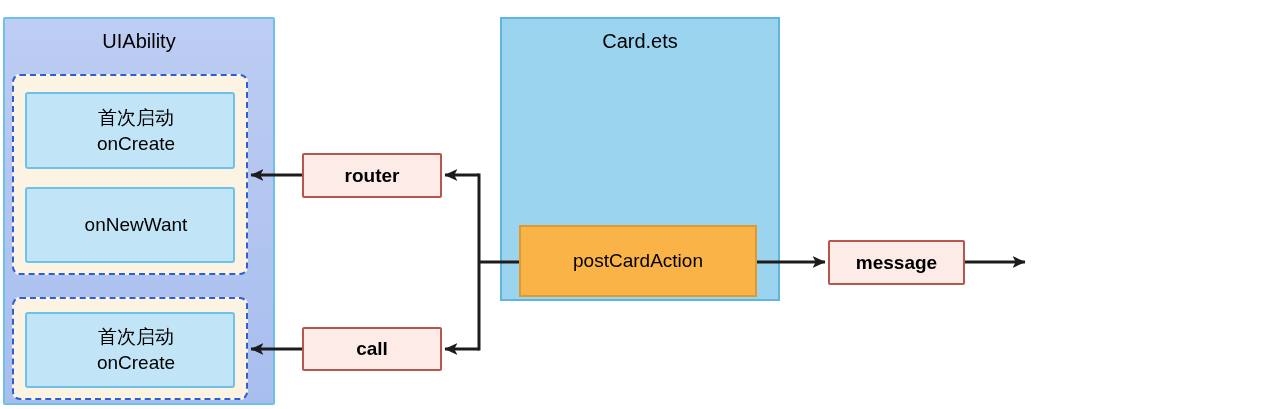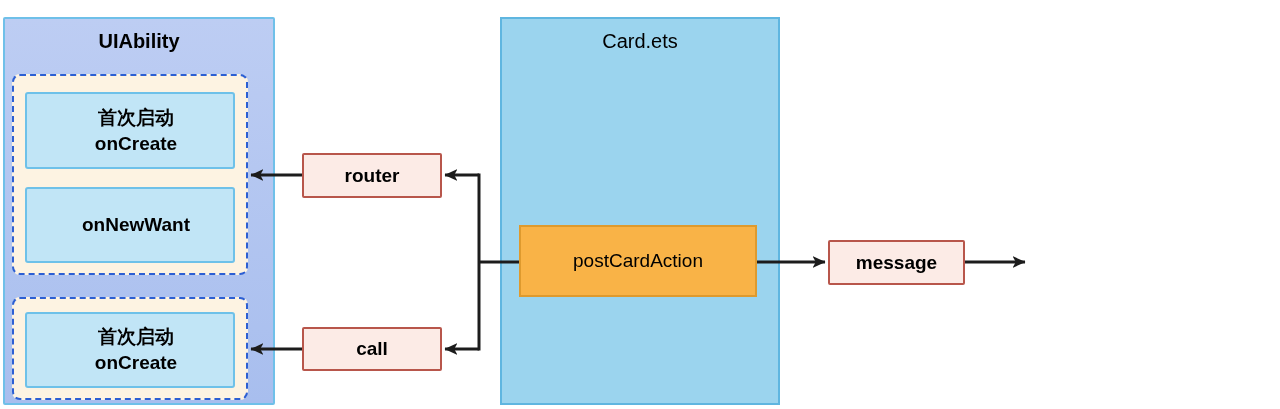--- a/index.html
+++ b/index.html
@@ -9,21 +9,20 @@
     overflow:hidden;
   }
   .box-title { text-align:center; padding-top:11px; font-size:20px; color:#000; }
 
   
   .uiability {
     position:absolute; left:3px; top:17px; width:272px; height:388px;
     background:linear-gradient(180deg, var(--uiability-fill-top,#bdcdf3), var(--uiability-fill-bottom,#a8beee));
     border:2px solid var(--uiability-border,#6fc0e9); border-radius:2px;
     box-sizing:border-box;
-    font-weight:bold;
   }
   .dashed-group {
     position:absolute; left:7px; width:236px;
     background:var(--dashed-group-fill,#fdf3e2);
     border:2px dashed var(--dashed-group-border,#2c5fd3);
     border-radius:8px; box-sizing:border-box;
   }
   .group-router { top:55px; height:201px; }
   .group-call   { top:278px; height:103px; }
   .lifecycle {
@@ -47,21 +46,21 @@
     display:flex; align-items:center; justify-content:center;
     font-size:19px;
     font-weight:bold;
   }
   .router  { left:302px; top:153px; width:140px; height:45px; }
   .call    { left:302px; top:327px; width:140px; height:44px; }
   .message { left:828px; top:240px; width:137px; height:45px; }
 
   
   .card {
-    position:absolute; left:500px; top:17px; width:280px; height:388px;
+    position:absolute; left:500px; top:17px; width:280px; height:284px;
     background:var(--card-fill,#9bd4ee);
     border:2px solid var(--card-border,#5fb6e0);
     box-sizing:border-box;
   }
   .action {
     position:absolute; left:17px; top:206px; width:238px; height:72px;
     background:var(--action-fill,#f9b347);
     border:2px solid var(--action-border,#de9a2e);
     box-sizing:border-box;
     display:flex; align-items:center; justify-content:center; font-size:19px;

